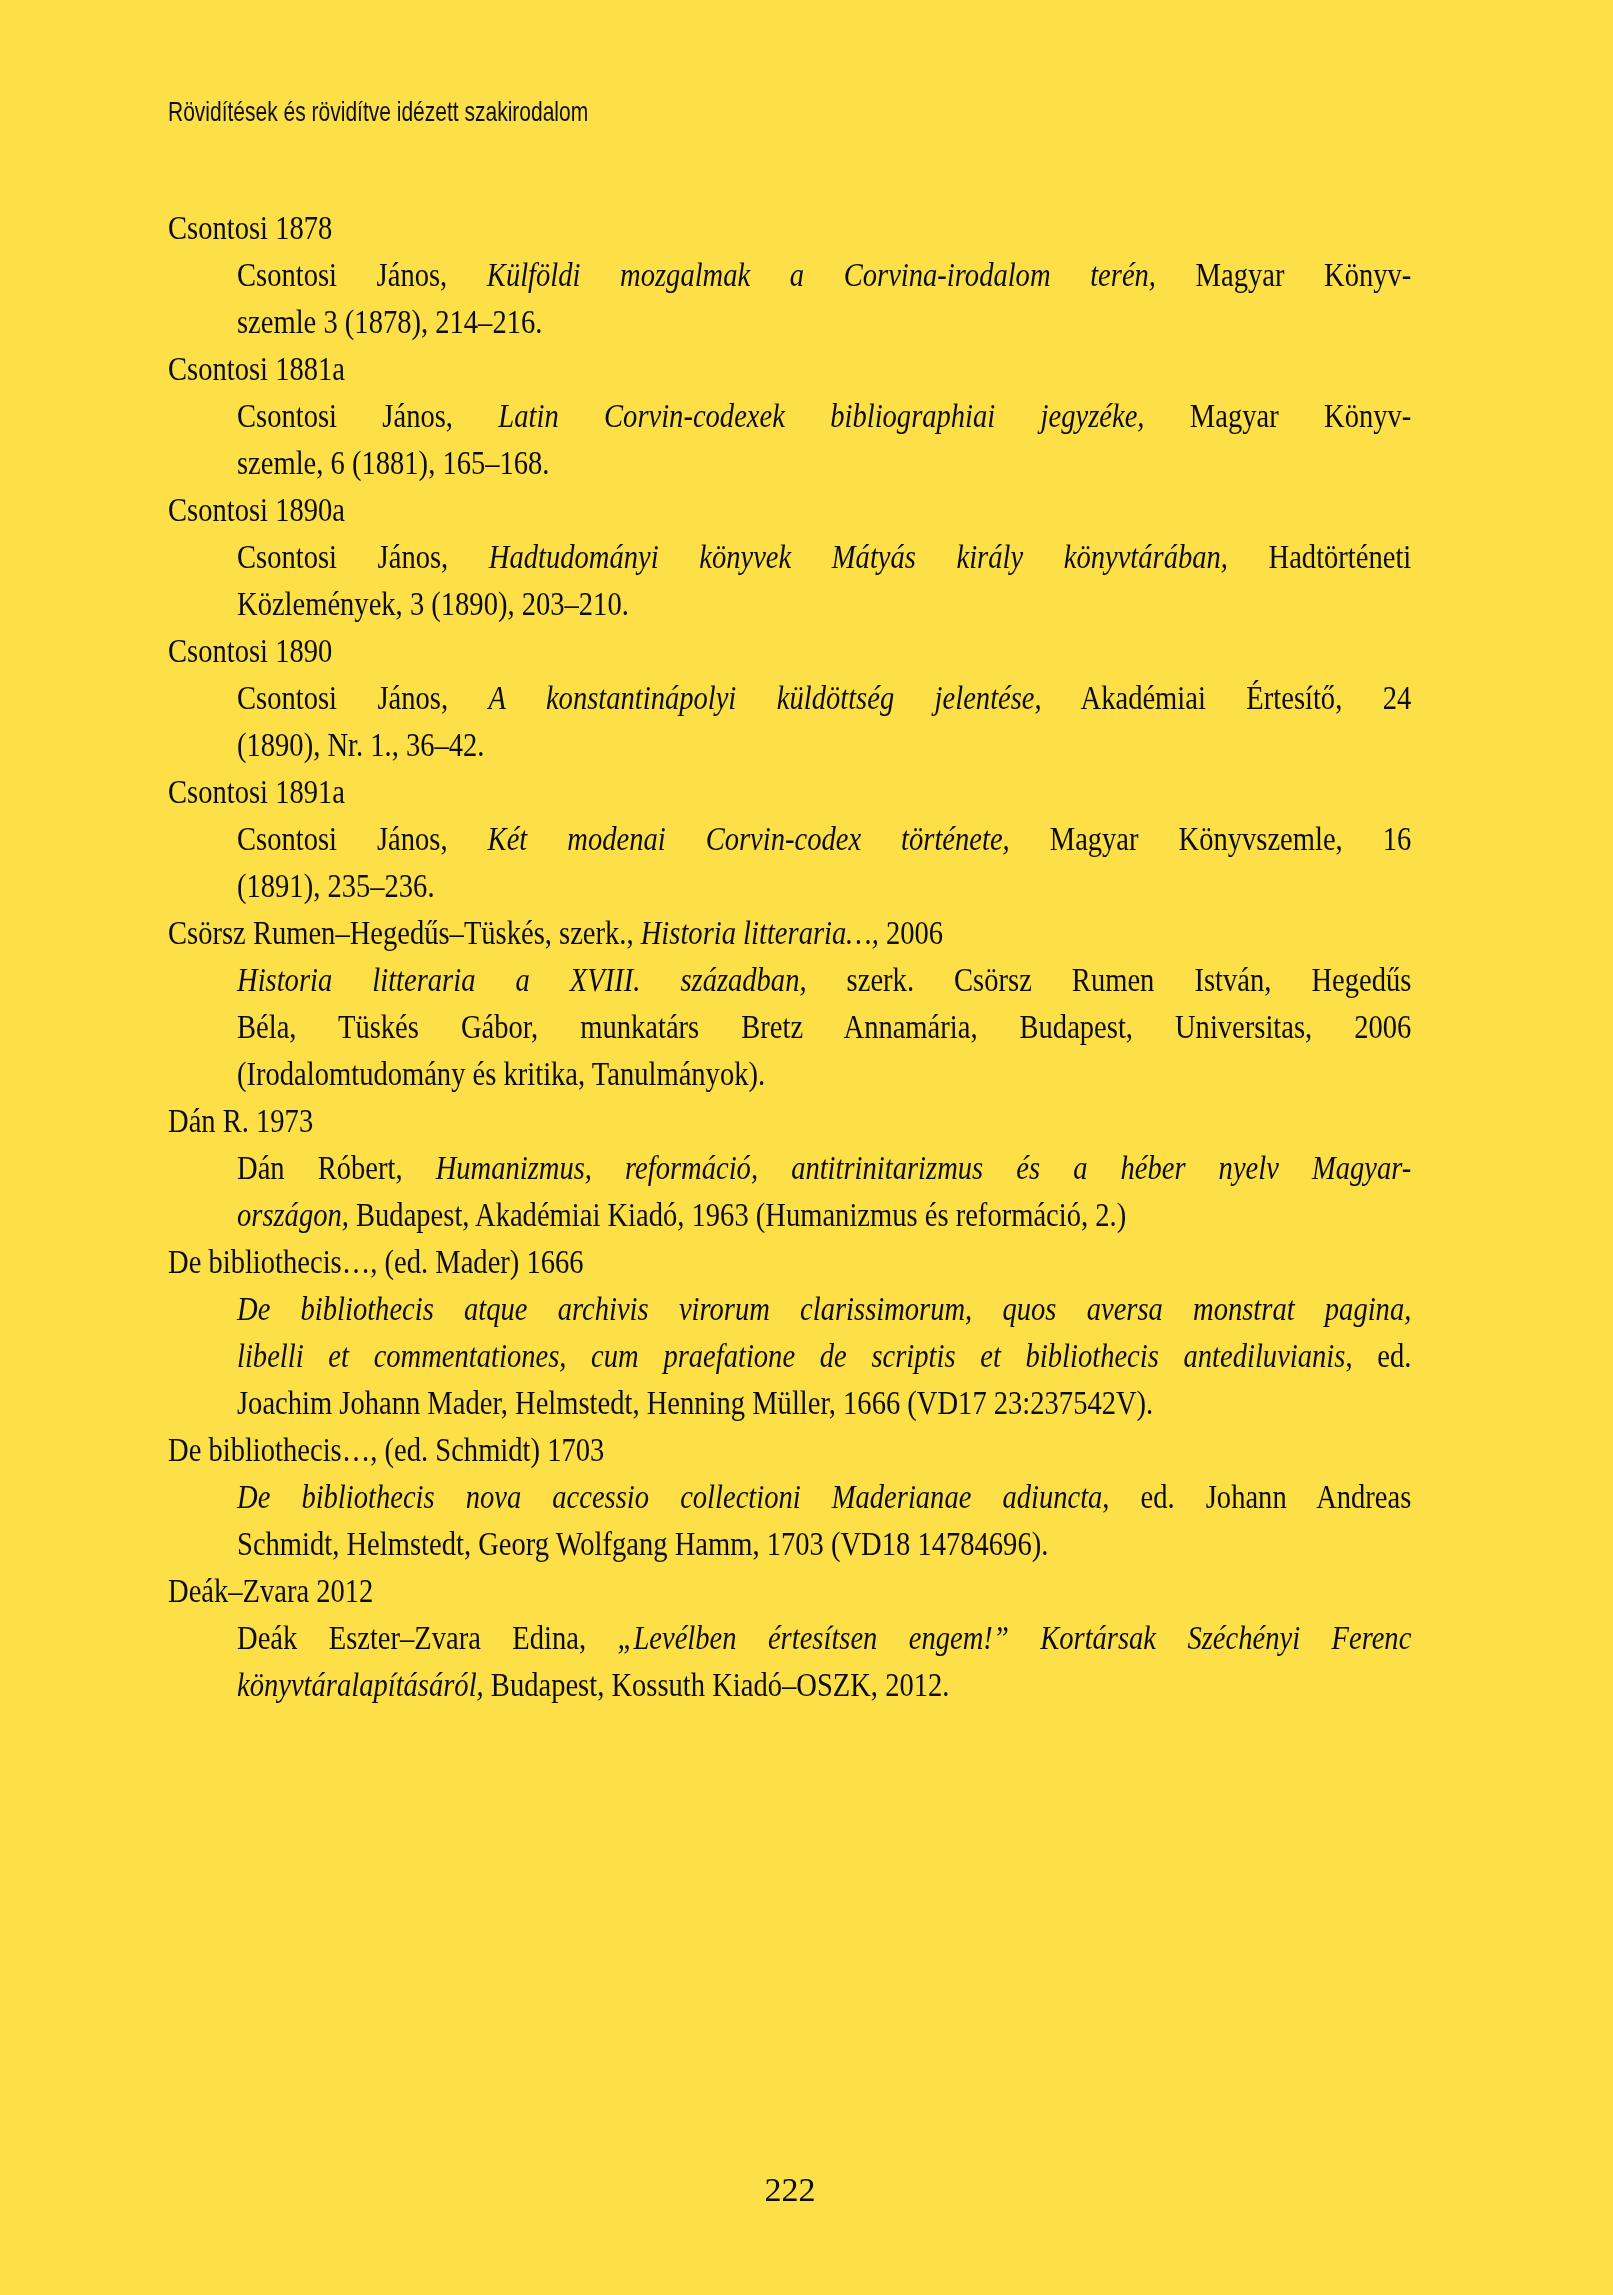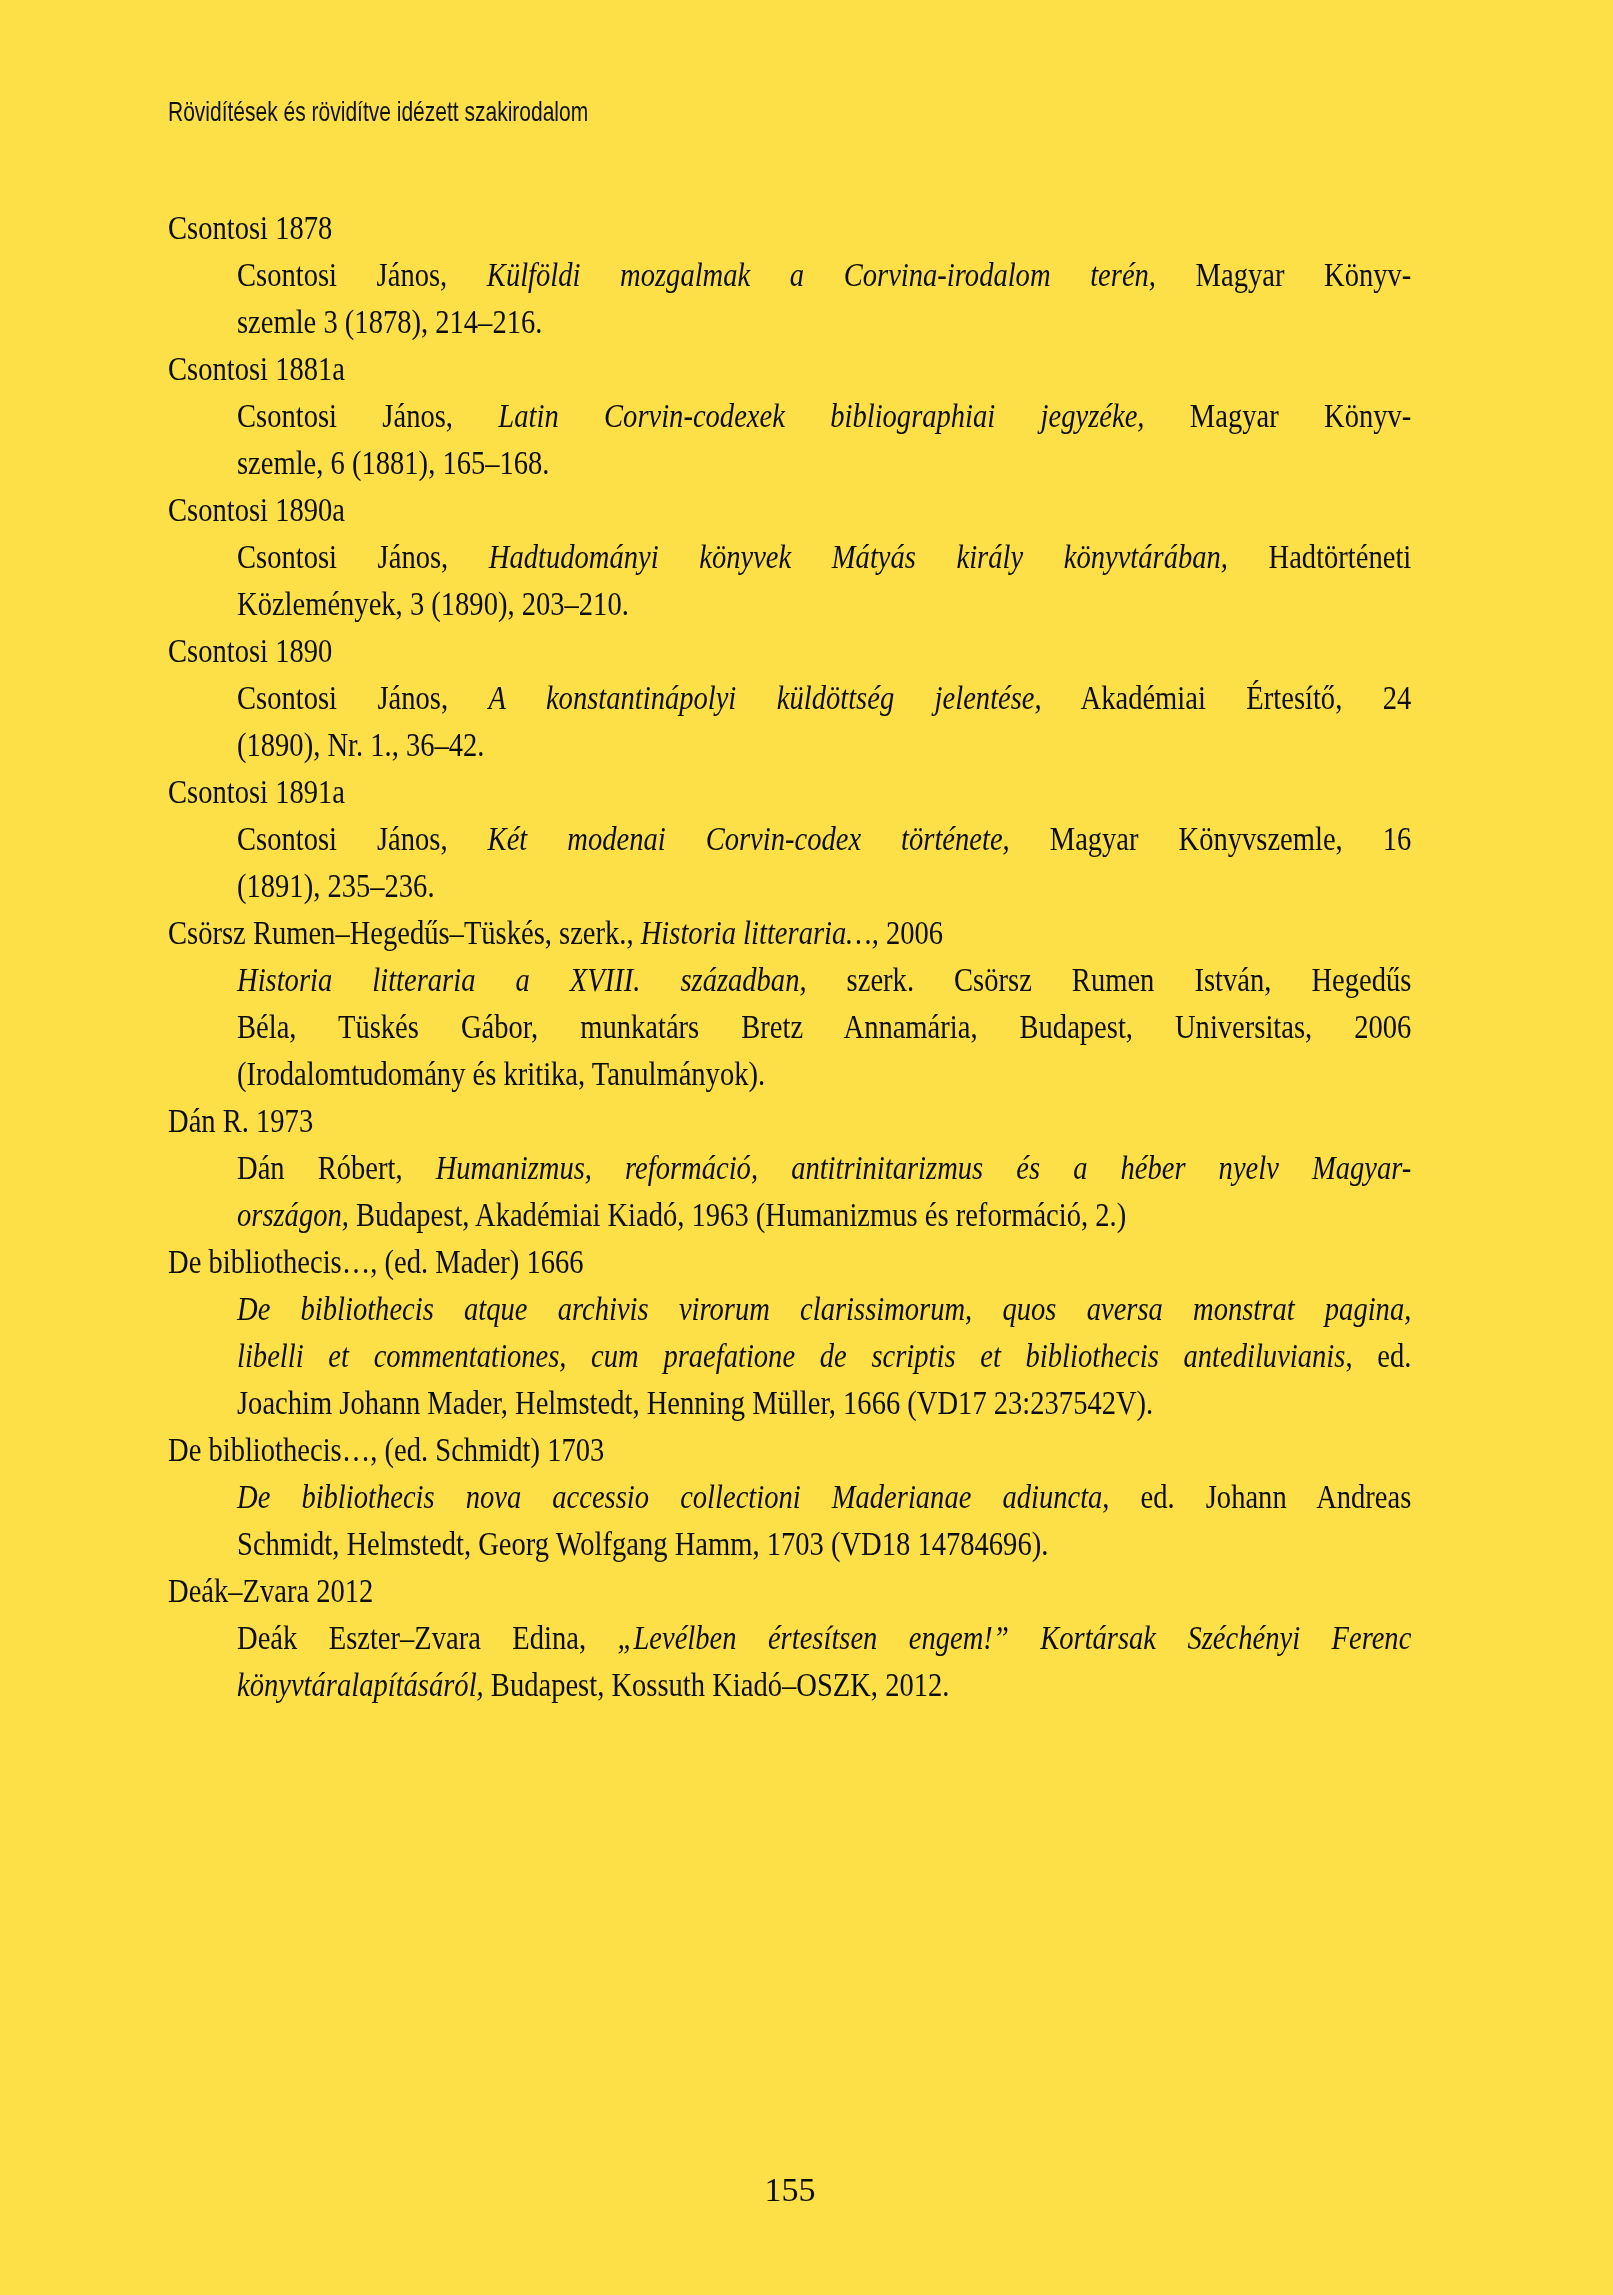--- a/index.html
+++ b/index.html
@@ -127,15 +127,15 @@
         <div class="line bod just"><span class="it">De bibliothecis nova accessio collectioni Maderianae adiuncta</span><span class="rm">, ed. Johann Andreas</span></div>
         <div class="line bod"><span class="rm">Schmidt, Helmstedt, Georg Wolfgang Hamm, 1703 (VD18 14784696).</span></div>
       </div>
       <div class="entry">
         <div class="line lbl"><span class="rm">Deák–Zvara 2012</span></div>
         <div class="line bod just"><span class="rm">Deák Eszter–Zvara Edina, </span><span class="it">„Levélben értesítsen engem!” Kortársak Széchényi Ferenc</span></div>
         <div class="line bod"><span class="it">könyvtáralapításáról,</span><span class="rm"> Budapest, Kossuth Kiadó–OSZK, 2012.</span></div>
       </div>
     </main>
 
-  <div class="page-number">155</div>
+  <div class="page-number">222</div>
 </div>
 
 
 </body></html>

